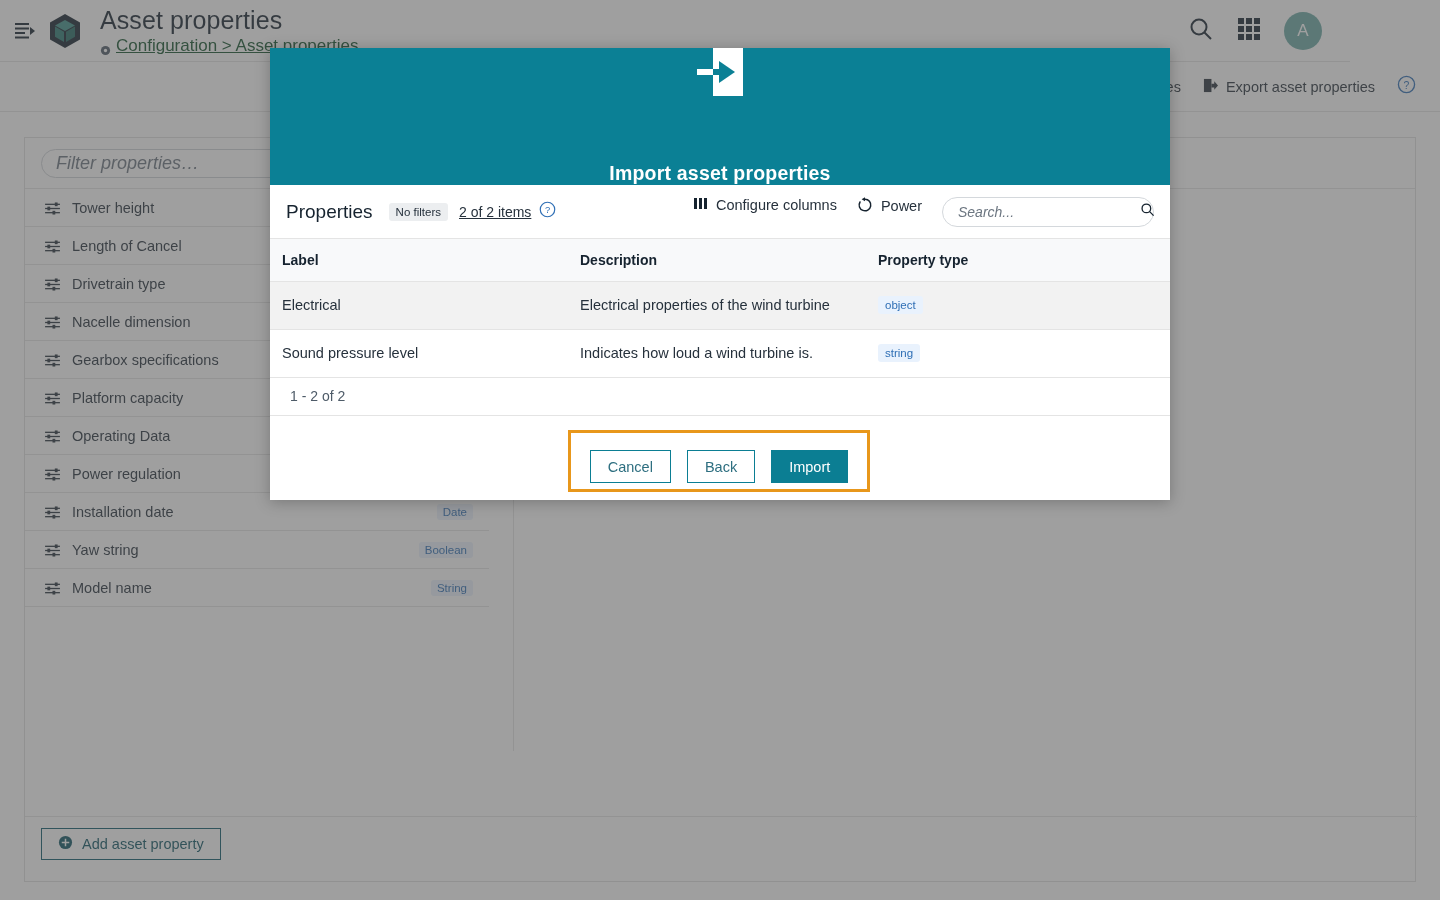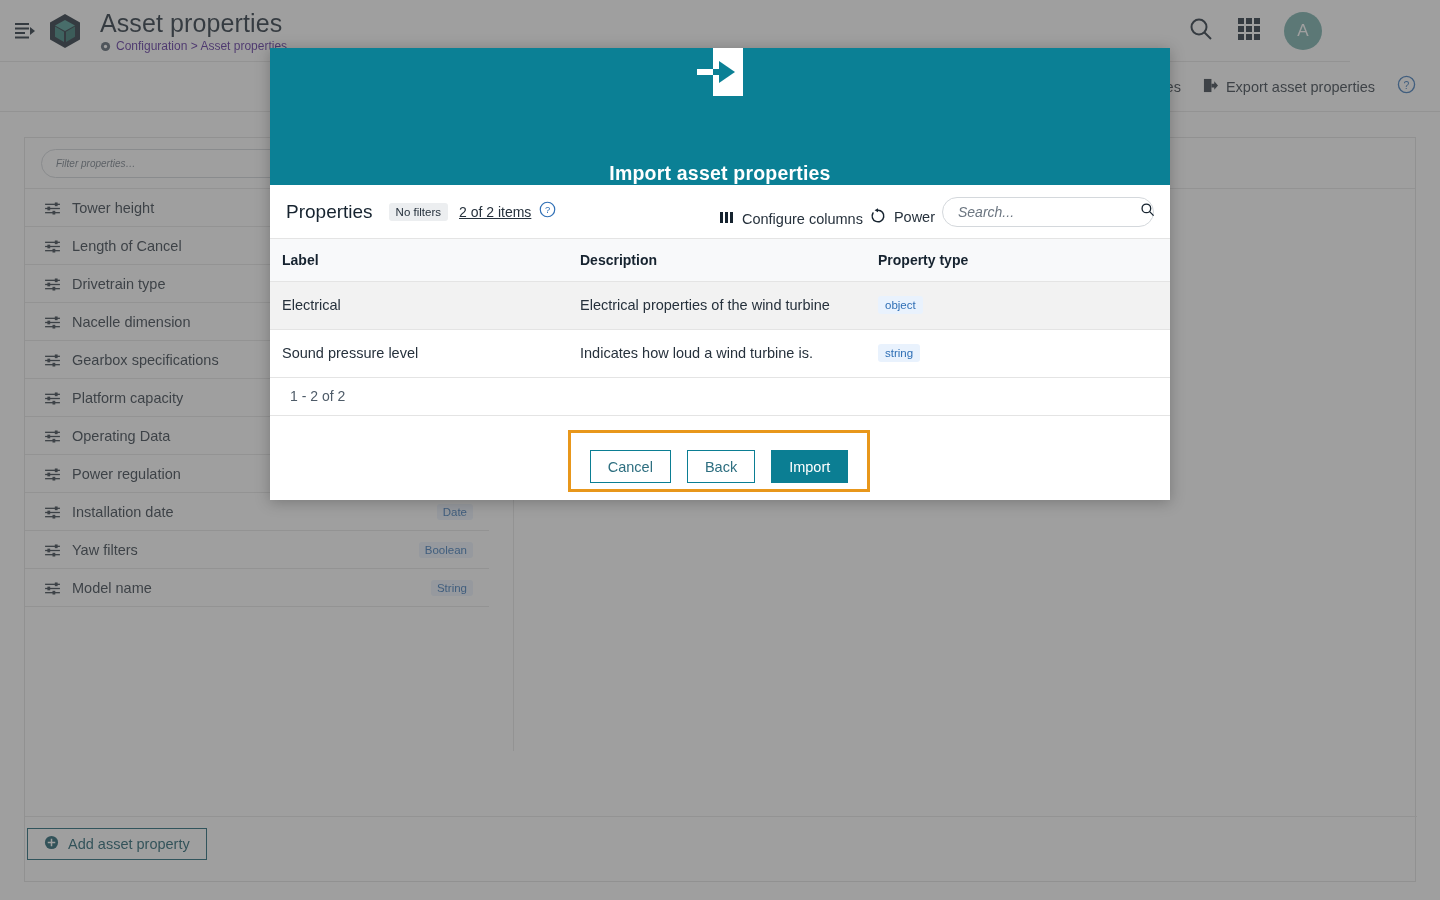--- a/index.html
+++ b/index.html
@@ -18,21 +18,21 @@
     position: absolute; left: 0; top: 0; width: 1350px; height: 62px;
     background: #ffffff; display: flex; align-items: center;
     border-bottom: 1px solid #e4e4e4;
   }
   .hamburger { margin-left: 8px; width: 34px; height: 34px;
     display: flex; align-items: center; justify-content: center; }
   .logo-hex { width: 34px; height: 36px; margin-left: 6px; }
   .title-block { margin-left: 18px; display: flex; flex-direction: column; justify-content: center; }
   .app-title { font-size: 25px; color: #16232f; line-height: 30px; font-weight: 400; letter-spacing: .1px;}
   .crumbs { display: flex; align-items: center; gap: 5px;
-    font-size: 12px; color: #4c1d95; margin-top: 1px; }
+    font-size: 17px; color: #14532d; margin-top: 1px; text-decoration: underline; }
   .crumbs .gear { width: 11px; height: 11px; display:inline-block; }
   .topbar-right { margin-left: auto; display: flex; align-items: center; gap: 22px; padding-right: 28px; }
   .avatar {
     width: 38px; height: 38px; border-radius: 50%;
     background: #6aa9a4; color: #ffffff; font-size: 17px;
     display: flex; align-items: center; justify-content: center;
   }
 
   .actionbar {
     position: absolute; left: 0; top: 62px; width: 1440px; height: 50px;
@@ -43,40 +43,40 @@
   .actionbar .abtn { display: flex; align-items: center; gap: 8px;
     font-size: 14.5px; color: #28323c; }
 
   .card {
     position: absolute; left: 24px; top: 137px; width: 1392px; height: 745px;
     background: #ffffff; border: 1px solid #e0e0e0;
   }
   .filter-wrap { padding: 11px 16px 10px 16px; }
   .filter-input {
     width: 430px; height: 29px; border: 1px solid #cfd3d7; border-radius: 16px;
-    background: #ffffff; padding: 0 14px; font-size: 10px; font-style: italic;
+    background: #ffffff; padding: 0 14px; font-size: 18px; font-style: italic;
     color: #6c7681; font-family: "Liberation Sans", sans-serif;
   }
   .filter-input::placeholder { color: #6c7681; font-style: italic; }
 
   .plist { border-top: 1px solid #e4e4e4; }
   .prow {
     height: 38px; display: flex; align-items: center;
     border-bottom: 1px solid #e4e4e4; padding: 0 16px 0 20px;
     width: 464px;
   }
   .prow .tune { width: 15px; height: 13px; margin-right: 12px; flex: none; }
   .prow .plabel { font-size: 14.5px; color: #26313c; }
   .prow .ptype { margin-left: auto; font-size: 11.5px; color: #2f6fb5;
     background: #eaf2fc; border-radius: 3px; padding: 2px 6px; }
   .vsep { position: absolute; left: 488px; top: 85px; width: 1px; height: 528px; background: #e4e4e4; }
   .list-bottom-sep { position: absolute; left: 0px; top: 678px; width: 1392px; height: 1px; background: #e4e4e4; }
 
   .add-btn {
-    position: absolute; left: 2px; top: 690px;
+    position: absolute; left: 16px; top: 690px;
     height: 32px; border: 1px solid #0c5a6b; background: transparent;
     color: #0f5665; font-size: 14.5px; display: flex; align-items: center;
     gap: 9px; padding: 0 16px; font-family: "Liberation Sans", sans-serif;
   }
 
   
   .overlay { position: absolute; inset: 0; background: rgba(80,80,80,.55); }
 
   
   .modal {
@@ -94,21 +94,21 @@
   .modal-toolbar {
     height: 54px; display: flex; align-items: center; padding: 0 16px;
     border-bottom: 1px solid #e4e4e4;
   }
   .mt-title { font-size: 19px; color: #16232f; margin-right: 16px; }
   .chip-nofilters {
     background: #eceef0; color: #26313c; font-size: 11.5px;
     padding: 3px 7px; border-radius: 3px; margin-right: 11px;
   }
   .mt-count { font-size: 14px; color: #26313c; margin-right: 8px; text-decoration: underline; }
-  .mt-right { margin-left: auto; display: flex; align-items: flex-end; gap: 7px; }
+  .mt-right { margin-left: auto; display: flex; align-items: flex-start; gap: 20px; }
   .mt-link { display: flex; align-items: center; gap: 8px; font-size: 14.5px; color: #26313c; }
   .msearch {
     width: 212px; height: 30px; border: 1px solid #d4d8dc; border-radius: 16px;
     display: flex; align-items: center; padding: 0 12px 0 15px; background: #fff;
   }
   .msearch input {
     border: 0; outline: 0; flex: 1; font-size: 14px; font-style: italic; color: #6d28d9;
     font-family: "Liberation Sans", sans-serif; background: transparent;
   }
   .msearch input::placeholder { color: #6c7681; font-style: italic; }
@@ -339,21 +339,21 @@
           </div>
           <div class="prow">
             <span class="tune"><svg width="15" height="13" viewBox="0 0 16 14">
                 <line x1="0" y1="2.5" x2="16" y2="2.5" stroke="#26313c" stroke-width="1.4"></line>
                 <line x1="0" y1="7" x2="16" y2="7" stroke="#26313c" stroke-width="1.4"></line>
                 <line x1="0" y1="11.5" x2="16" y2="11.5" stroke="#26313c" stroke-width="1.4"></line>
                 <rect x="10.5" y="0.5" width="3" height="4" fill="#26313c"></rect>
                 <rect x="2.5" y="5" width="3" height="4" fill="#26313c"></rect>
                 <rect x="8" y="9.5" width="3" height="4" fill="#26313c"></rect>
               </svg></span>
-            <span class="plabel">Yaw filters</span>
+            <span class="plabel">Yaw string</span>
             <span class="ptype">Boolean</span>
           </div>
           <div class="prow">
             <span class="tune"><svg width="15" height="13" viewBox="0 0 16 14">
                 <line x1="0" y1="2.5" x2="16" y2="2.5" stroke="#26313c" stroke-width="1.4"></line>
                 <line x1="0" y1="7" x2="16" y2="7" stroke="#26313c" stroke-width="1.4"></line>
                 <line x1="0" y1="11.5" x2="16" y2="11.5" stroke="#26313c" stroke-width="1.4"></line>
                 <rect x="10.5" y="0.5" width="3" height="4" fill="#26313c"></rect>
                 <rect x="2.5" y="5" width="3" height="4" fill="#26313c"></rect>
                 <rect x="8" y="9.5" width="3" height="4" fill="#26313c"></rect>

